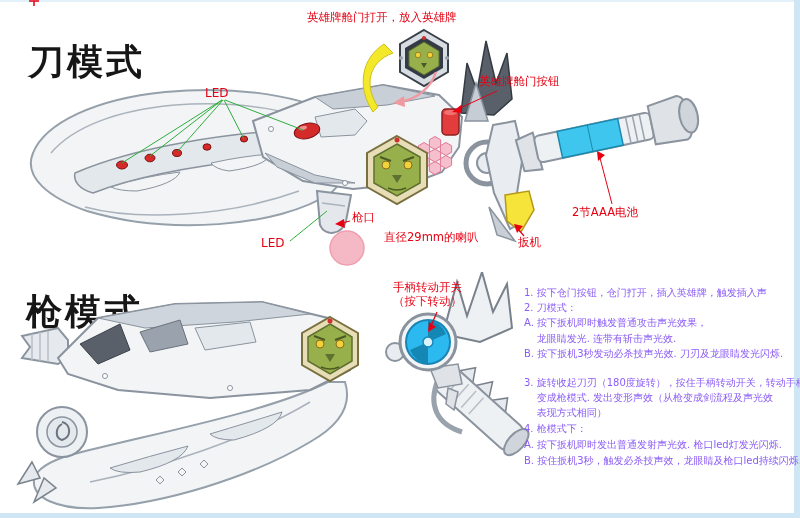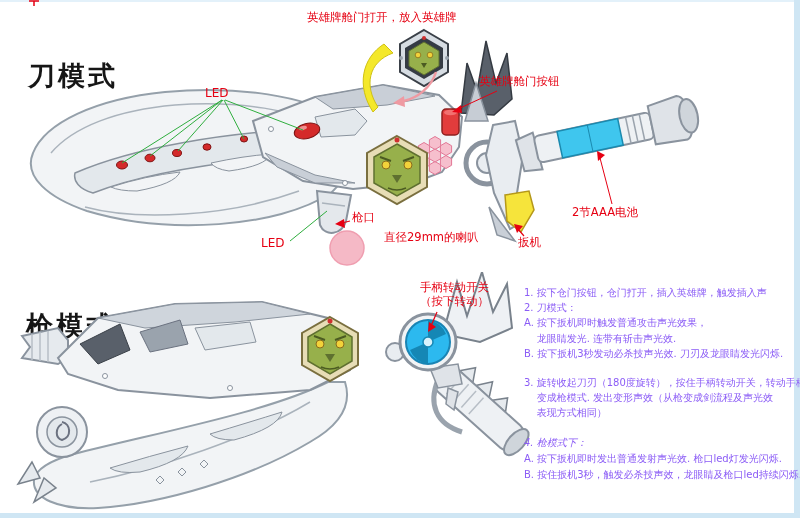--- a/index.html
+++ b/index.html
@@ -5,32 +5,32 @@
   html,body { margin:0; padding:0; background:#fff; }
   #app {
     position:relative; width:800px; height:518px; background:#ffffff;
     overflow:hidden; font-family:"DejaVu Sans","Liberation Sans",sans-serif;
   }
   .edge { position:absolute; background:#cfe6f4; }
   .edge-top    { left:0; top:0; width:800px; height:2px; background:#e3f1fa; }
   .edge-right  { right:0; top:0; width:6px; height:518px; }
   .edge-bottom { left:0; bottom:0; width:800px; height:5px; }
   .mode-title {
-    position:absolute; font-size:27px; font-weight:bold; color:#161616; letter-spacing:3px;margin-top:20px;
+    position:absolute; font-size:36px; font-weight:bold; color:#161616; letter-spacing:3px;
   }
   .rlabel {
     position:absolute; color:#e60012; font-size:11.5px; line-height:1.25; white-space:nowrap;
   }
-  .switch-label { text-align:right; width:96px; white-space:normal; }
+  .switch-label { text-align:left; width:96px; white-space:normal; }
   .instructions {
     position:absolute; left:524px; top:285px; width:274px; color:#8b5cf6;
   }
   .iline { white-space:pre; font-size:10px; line-height:15.2px; }
   .gap14 { margin-top:14px; }
-  .gap5  { margin-top:14px;font-style:italic; }
+  .gap5  { margin-top:0; }
   .gap3  { margin-top:1px; }
   svg.art, svg.overlay { position:absolute; }
   svg.overlay { pointer-events:none; }
 </style>
 </head>
 <body>
 
 <div id="app">
 
   <div class="edge edge-top"></div>

